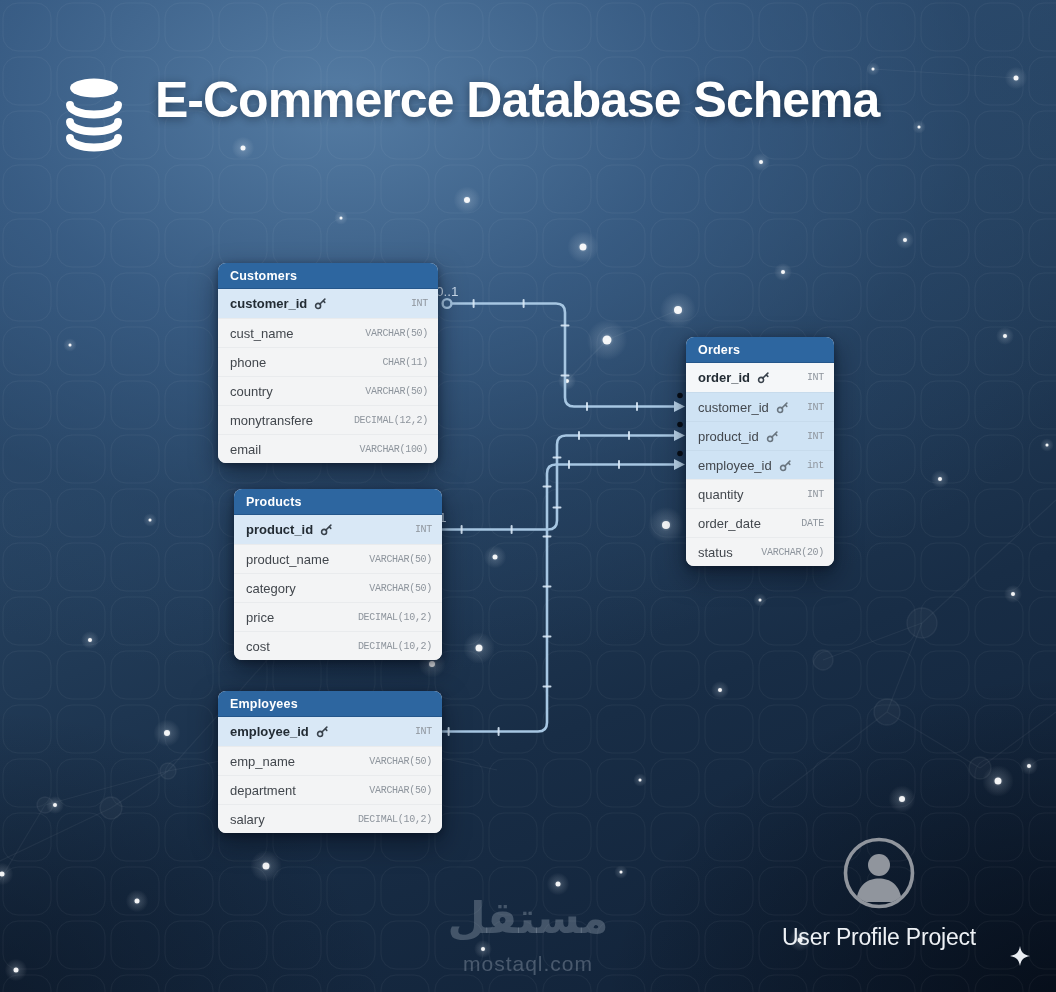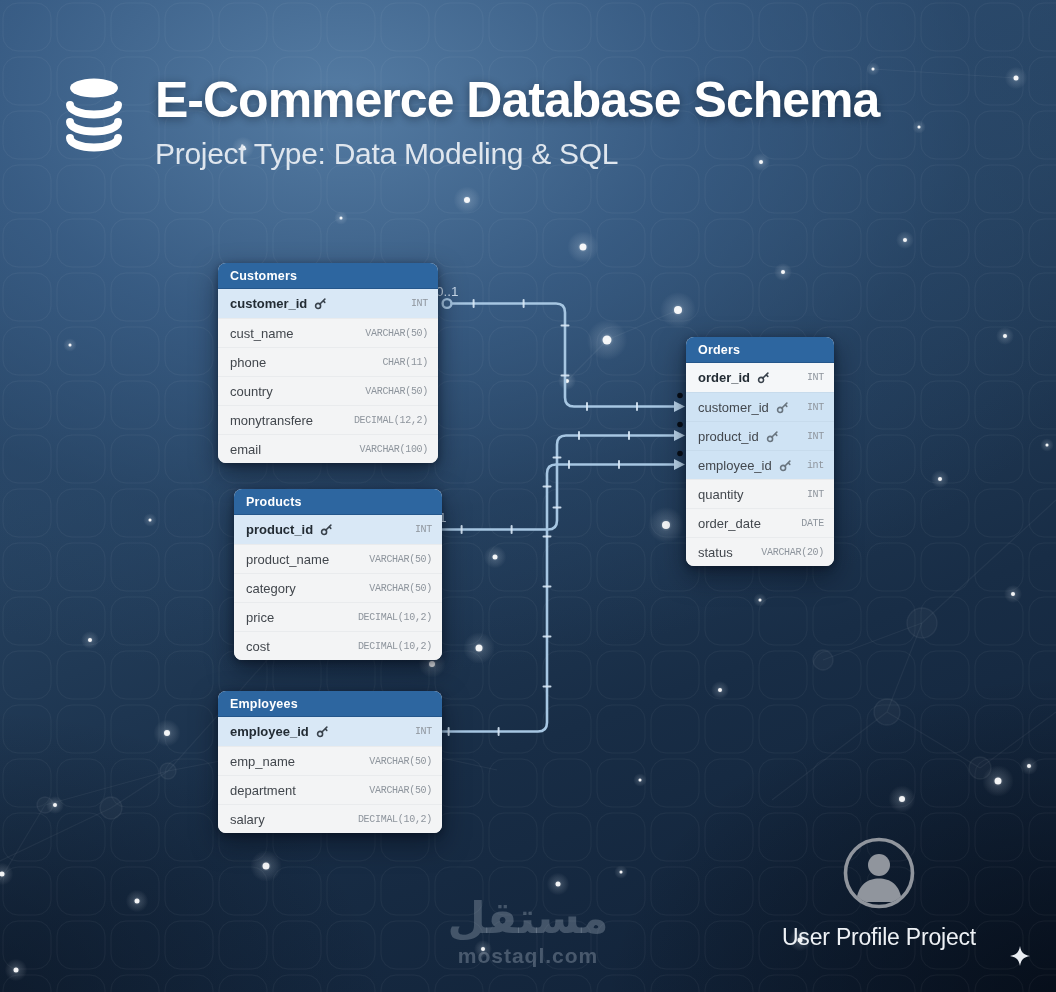--- a/index.html
+++ b/index.html
@@ -35,21 +35,21 @@
   .tbl-row.pk-light{background:#f5f7f9;}
   .tbl-row.fk{background:#cfe3f4;}
   .col-name{display:flex;align-items:center;gap:7px;color:#42474d;font-size:13px;white-space:nowrap;text-align:right;}
   .pk .col-name,.pk-light .col-name{font-weight:bold;color:#232c34;}
   .col-type{margin-left:auto;font-family:"Liberation Mono",monospace;font-size:10px;color:#8e959d;letter-spacing:-.3px;white-space:nowrap;}
   .keysvg{flex:0 0 auto;}
 
   
   .watermark{position:absolute;left:408px;top:896px;width:240px;text-align:center;z-index:2;}
   .wm-ar{font-family:"DejaVu Sans",sans-serif;font-size:44px;font-weight:bold;color:rgba(196,206,218,.27);line-height:1;}
-  .wm-dom{font-size:21px;font-weight:bold;color:rgba(196,206,218,.3);letter-spacing:1px;margin-top:4px;}
+  .wm-dom{font-size:21px;font-weight:normal;color:rgba(196,206,218,.3);letter-spacing:1px;margin-top:12px;}
 
   
   .credit{position:absolute;left:746px;top:836px;width:266px;text-align:center;z-index:2;}
   .credit-label{font-size:23px;color:#eef1f5;margin-top:10px;letter-spacing:-.2px;}
   .sparkle{position:absolute;left:1010px;top:946px;z-index:2;}
 </style>
 </head>
 <body>
 
 <div class="stage">
@@ -226,21 +226,20 @@
 
   <svg class="dbicon" width="56" height="76" viewBox="0 0 56 76">
     <ellipse cx="28" cy="12" rx="24" ry="9.5" fill="#ffffff"></ellipse>
     <path d="M4 29 A24 9.5 0 0 0 52 29" stroke="#ffffff" stroke-width="8" fill="none" stroke-linecap="round"></path>
     <path d="M4 46 A24 9.5 0 0 0 52 46" stroke="#ffffff" stroke-width="8" fill="none" stroke-linecap="round"></path>
     <path d="M4 62 A24 9.5 0 0 0 52 62" stroke="#ffffff" stroke-width="8" fill="none" stroke-linecap="round"></path>
   </svg>
 
   <div class="hdr">
     <div class="title">E-Commerce Database Schema</div>
-    <div class="subtitle">Project Type: Data Modeling &amp; SQL</div>
   </div>
 
   <div id="tables-layer">
       <div class="db-table" style="left: 218px; top: 263px; width: 220px;">
         <div class="tbl-header">Customers</div>
         <div class="tbl-row pk">
           <span class="col-name">
             <span>customer_id</span>
             <svg width="13" height="13" viewBox="0 0 14 14" class="keysvg">
               <circle cx="4.4" cy="9.6" r="2.7" fill="none" stroke="#39424c" stroke-width="1.7"></circle>

